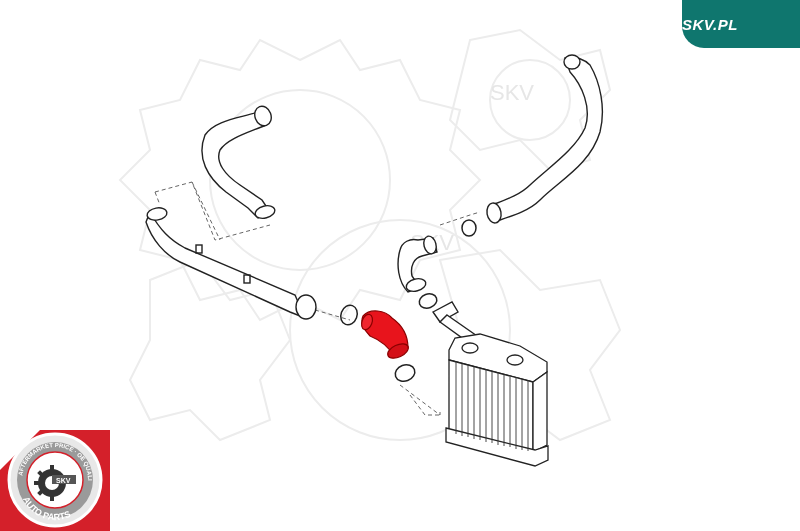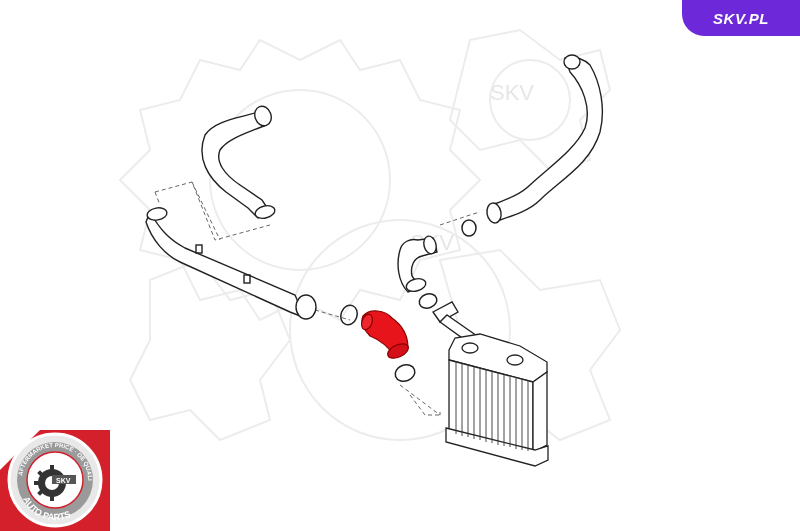--- a/index.html
+++ b/index.html
@@ -1,18 +1,18 @@
 <!DOCTYPE html>
 <html><head>
 <meta charset="utf-8">
 <style>
   html,body{margin:0;padding:0;}
   body{width:800px;height:531px;background:#ffffff;position:relative;overflow:hidden;font-family:"Liberation Sans",sans-serif;}
   .canvas{position:absolute;left:0;top:0;width:800px;height:531px;}
-  .brand-tab{position:absolute;right:0;top:0;width:118px;height:36px;background:#6d28d9;border-bottom-left-radius:22px;display:flex;align-items:center;justify-content:center;}
+  .brand-tab{position:absolute;right:0;top:0;width:118px;height:48px;background:#0f766e;border-bottom-left-radius:22px;display:flex;align-items:center;justify-content:flex-start;}
   .brand-tab span{color:#fff;font-weight:bold;font-style:italic;font-size:15px;letter-spacing:0.5px;font-family:"Liberation Sans",sans-serif;}
   .badge{position:absolute;left:0;top:425px;width:110px;height:106px;}
   .wm-text{font-family:"Liberation Sans",sans-serif;}
 </style>
 </head>
 <body>
 
 <div class="canvas">
 <svg width="800" height="531" viewBox="0 0 800 531" xmlns="http://www.w3.org/2000/svg">
 

